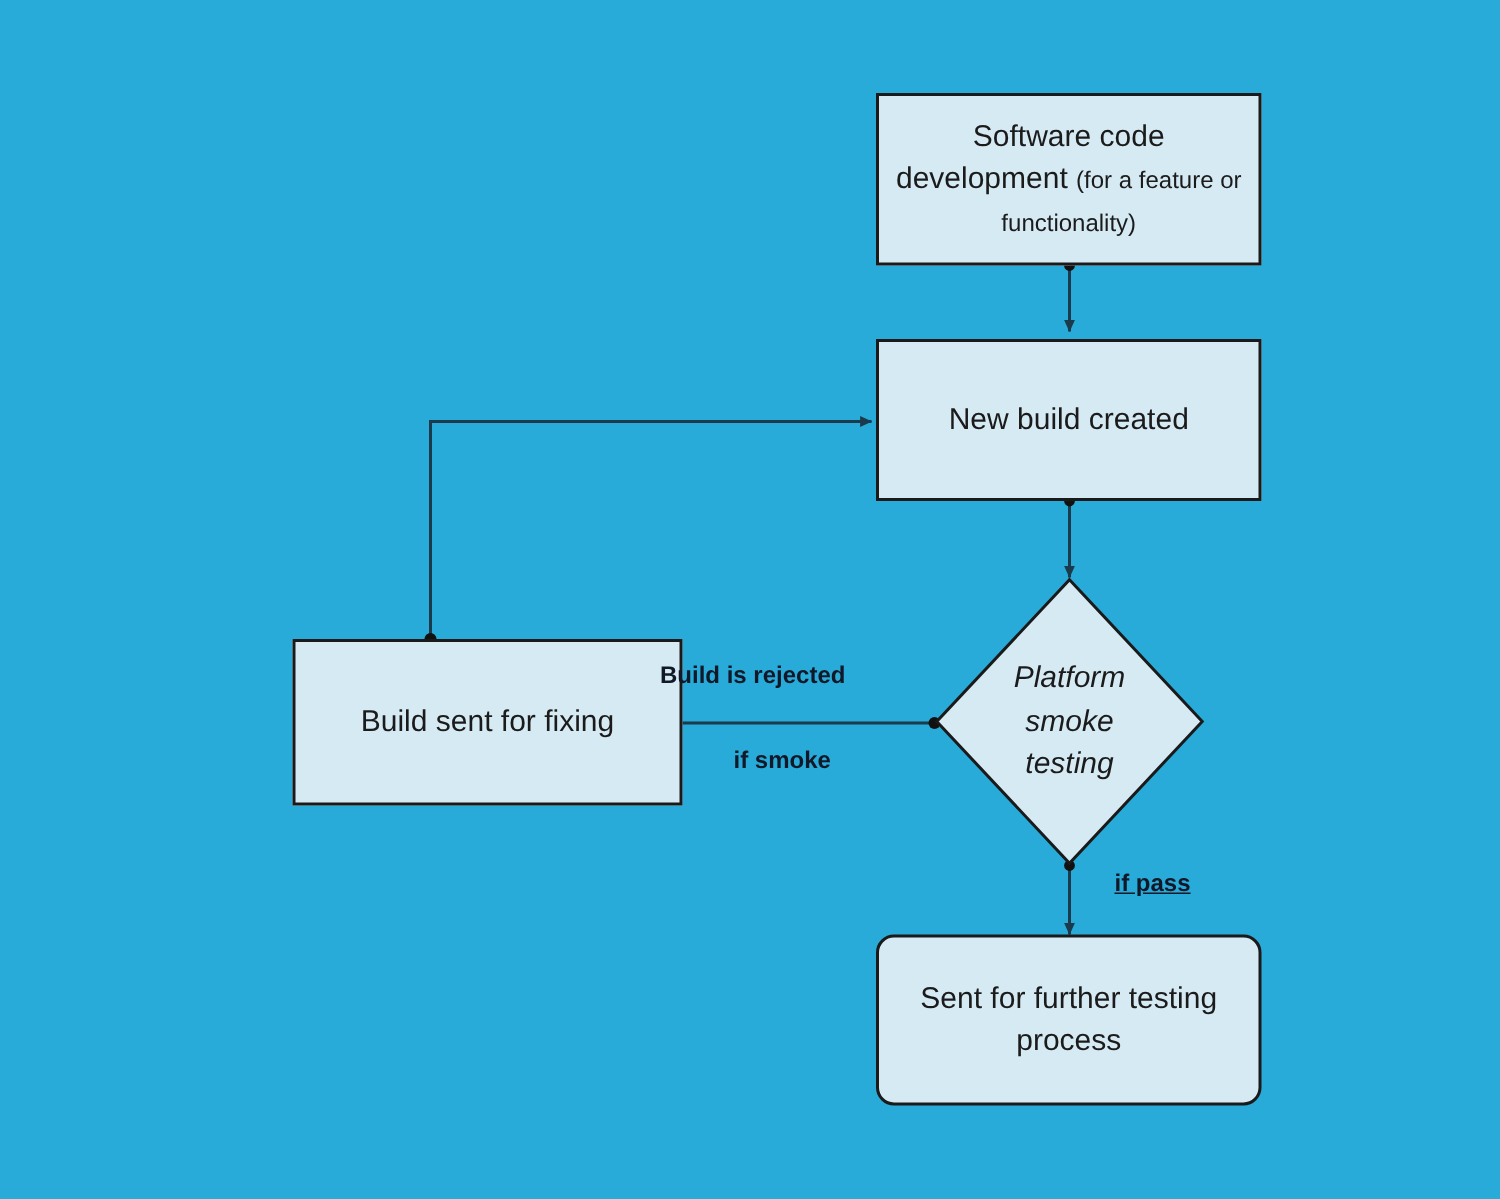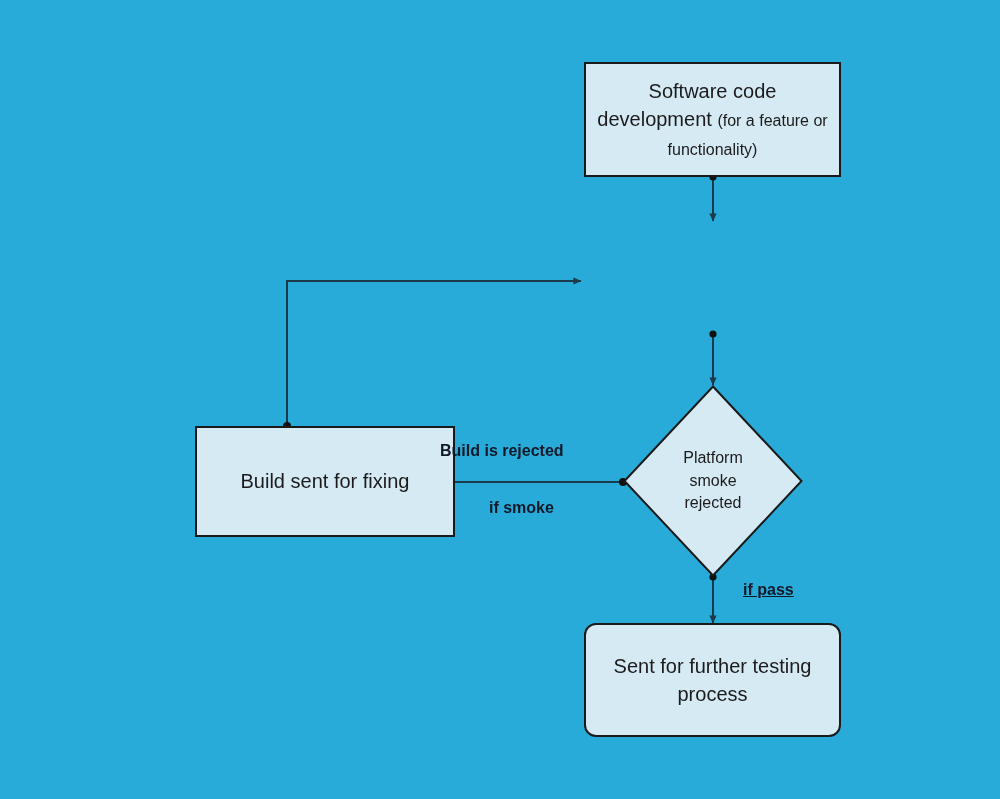--- a/index.html
+++ b/index.html
@@ -60,23 +60,24 @@
   .diamond-label {
     position: absolute;
     top: 0;
     left: 0;
     width: 100%;
     height: 100%;
     display: flex;
     align-items: center;
     justify-content: center;
     text-align: center;
-    font-size: 16px;
+    font-size: 20px;
     line-height: 1.42;
     color: #1b1b1b;
+    font-style: italic;
   }
   .edge-label {
     position: absolute;
     font-weight: bold;
     font-size: 16px;
     color: #111827;
     white-space: nowrap;
   }
 </style>
 </head>
@@ -118,30 +119,33 @@
   </svg>
 
   <div class="node" style="left:584px; top:62px; width:257px; height:115px;">
     <span class="node-text">
       <span>Software code</span><br>
       <span>development</span>
       <span class="small-note">(for a feature or functionality)</span>
     </span>
   </div>
 
+  <div class="node" style="left:584px; top:226px; width:257px; height:108px;">
+    <span class="node-text">New build created</span>
+  </div>
 
   <div class="diamond-wrap" style="left:623px; top:385px; width:180px; height:192px;">
     <svg class="diamond-shape" viewBox="0 0 180 192" preserveAspectRatio="none">
       <polygon points="90,1.5 178.5,96 90,190.5 1.5,96" fill="#d6eaf4" stroke="#1a1a1a" stroke-width="2"></polygon>
     </svg>
     <div class="diamond-label">
       <span>
         <span>Platform</span><br>
         <span>smoke</span><br>
-        <span>rejected</span>
+        <span>testing</span>
       </span>
     </div>
   </div>
 
   <div class="node" style="left:157px; top:426px; width:260px; height:111px;margin-left:38px;">
     <span class="node-text">Build sent for fixing</span>
   </div>
 
   <div class="node" style="left:584px; top:623px; width:257px; height:114px;border-radius:12px;">
     <span class="node-text">

